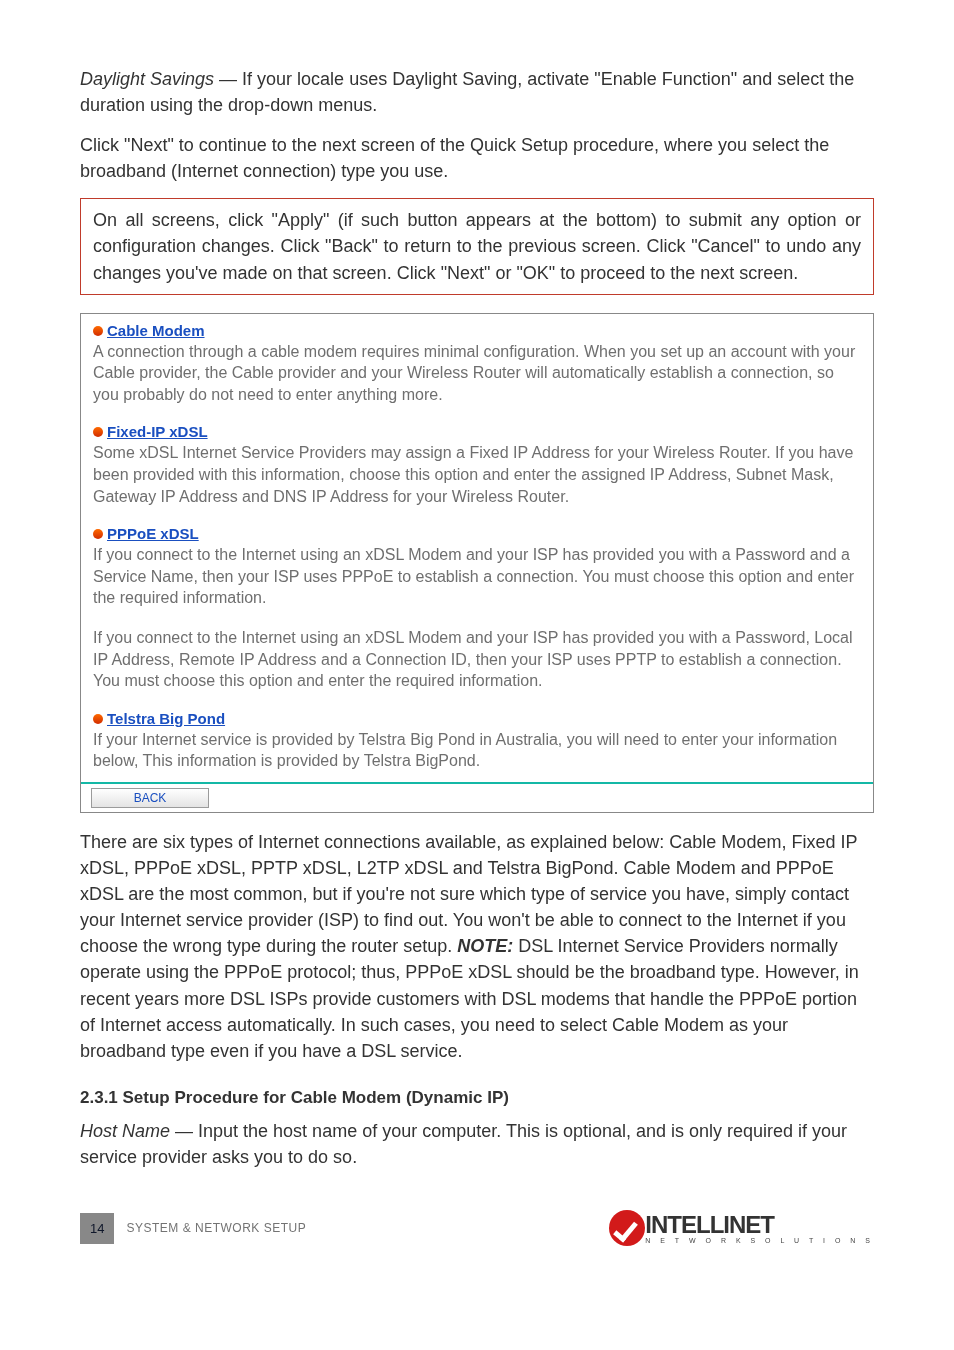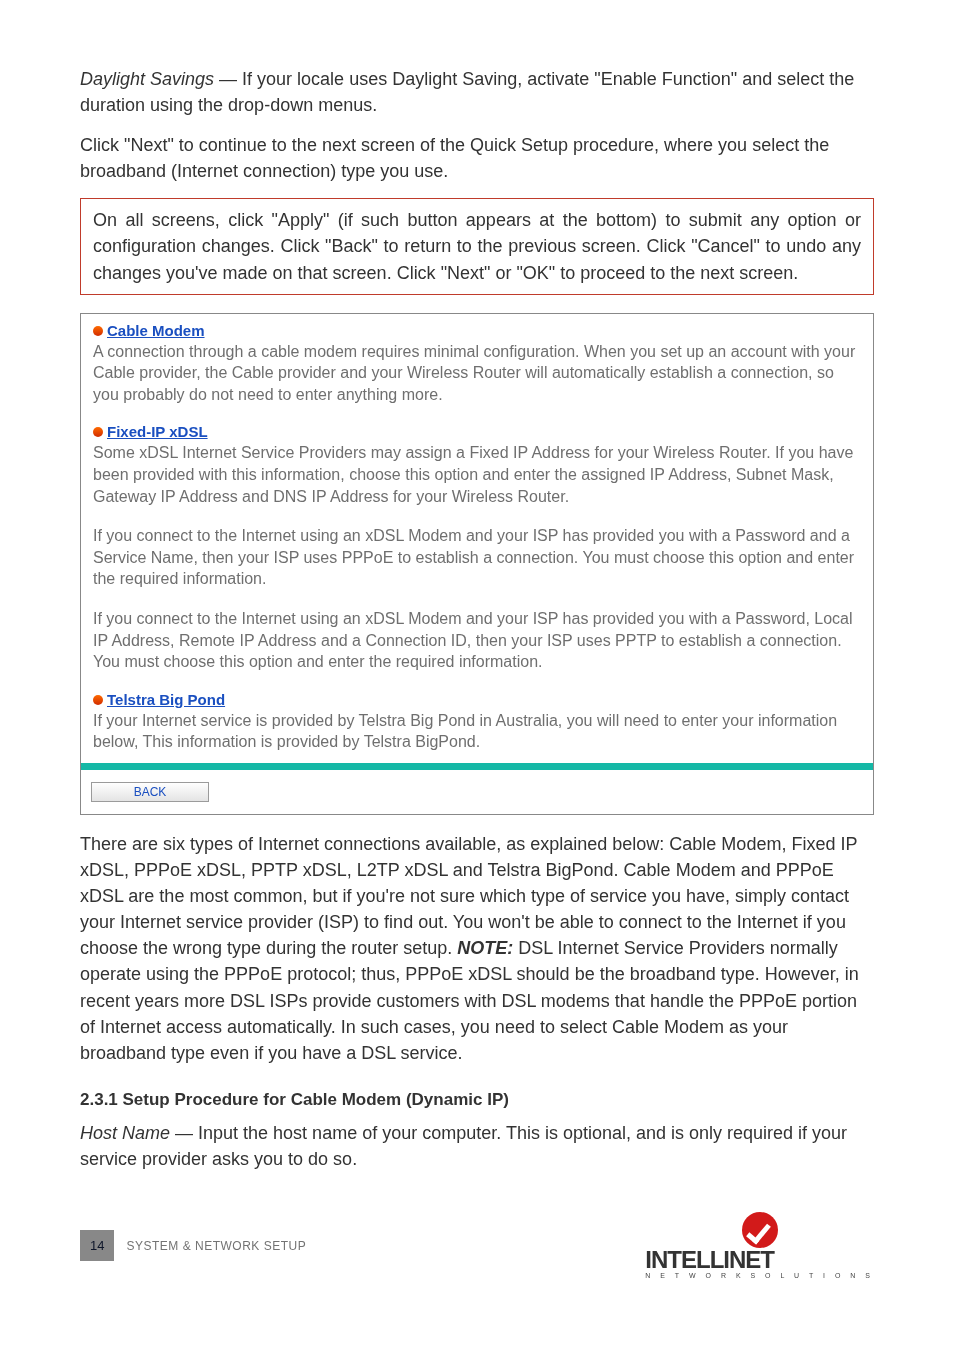--- a/index.html
+++ b/index.html
@@ -49,22 +49,22 @@
   text-decoration:underline;
 }
 .conn-desc{
   color:#6f6f6f;
   font-size:16px;
   line-height:1.35;
   font-family:Liberation Sans, sans-serif;
   margin:0;
 }
 .back-row{
-  border-top:7px solid #14b8a6;
-  padding:12px 10px;
+  border-top:2px solid #14b8a6;
+  padding:4px 10px;
 }
 .back-btn{
   display:inline-block;
   min-width:80px;
   padding:2px 18px;
   font-size:12px;
   text-align:center;
   color:#1a4fc0;
   background:linear-gradient(180deg,#fff,#e4e4e4);
   border:1px solid #9b9b9b;
@@ -89,21 +89,21 @@
   padding:8px 10px;
   margin-right:12px;
 }
 .footer-left{display:flex;align-items:center}
 .footer-text{
   color:#737373;
   font-size:12px;
   letter-spacing:.5px;
 }
 .logo{
-  display:flex;align-items:center;flex-direction:column;
+  display:flex;align-items:center;
 }
 .logo-mark{
   width:36px;height:36px;border-radius:50%;
   background:#d21a1a;
   position:relative;flex:0 0 auto;
 }
 .logo-mark::before{
   content:"";
   position:absolute;
   left:10px;top:8px;
@@ -149,20 +149,24 @@
           <p class="conn-desc">A connection through a cable modem requires minimal configuration. When you set up an account with your Cable provider, the Cable provider and your Wireless Router will automatically establish a connection, so you probably do not need to enter anything more.</p>
         </div>
         <div class="conn-section">
           <div class="conn-row">
             <span class="bullet"></span>
             <a class="conn-link">Fixed-IP xDSL</a>
           </div>
           <p class="conn-desc">Some xDSL Internet Service Providers may assign a Fixed IP Address for your Wireless Router. If you have been provided with this information, choose this option and enter the assigned IP Address, Subnet Mask, Gateway IP Address and DNS IP Address for your Wireless Router.</p>
         </div>
         <div class="conn-section">
+          <div class="conn-row">
+            <span class="bullet"></span>
+            <a class="conn-link">PPPoE xDSL</a>
+          </div>
           <p class="conn-desc">If you connect to the Internet using an xDSL Modem and your ISP has provided you with a Password and a Service Name, then your ISP uses PPPoE to establish a connection. You must choose this option and enter the required information.</p>
         </div>
         <div class="conn-section">
           <p class="conn-desc">If you connect to the Internet using an xDSL Modem and your ISP has provided you with a Password, Local IP Address, Remote IP Address and a Connection ID, then your ISP uses PPTP to establish a connection. You must choose this option and enter the required information.</p>
         </div>
         <div class="conn-section">
           <div class="conn-row">
             <span class="bullet"></span>
             <a class="conn-link">Telstra Big Pond</a>
           </div>

